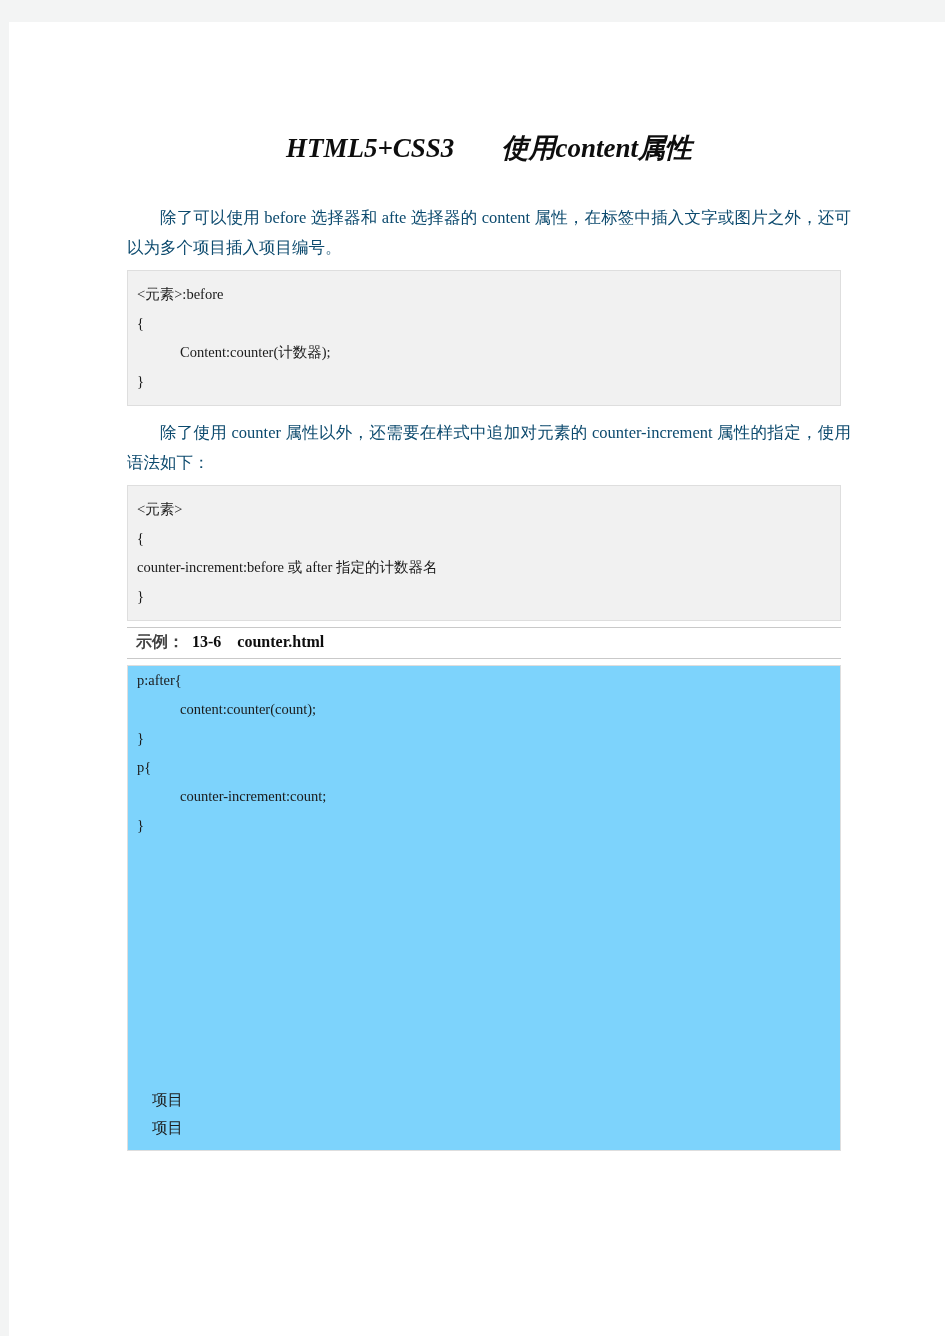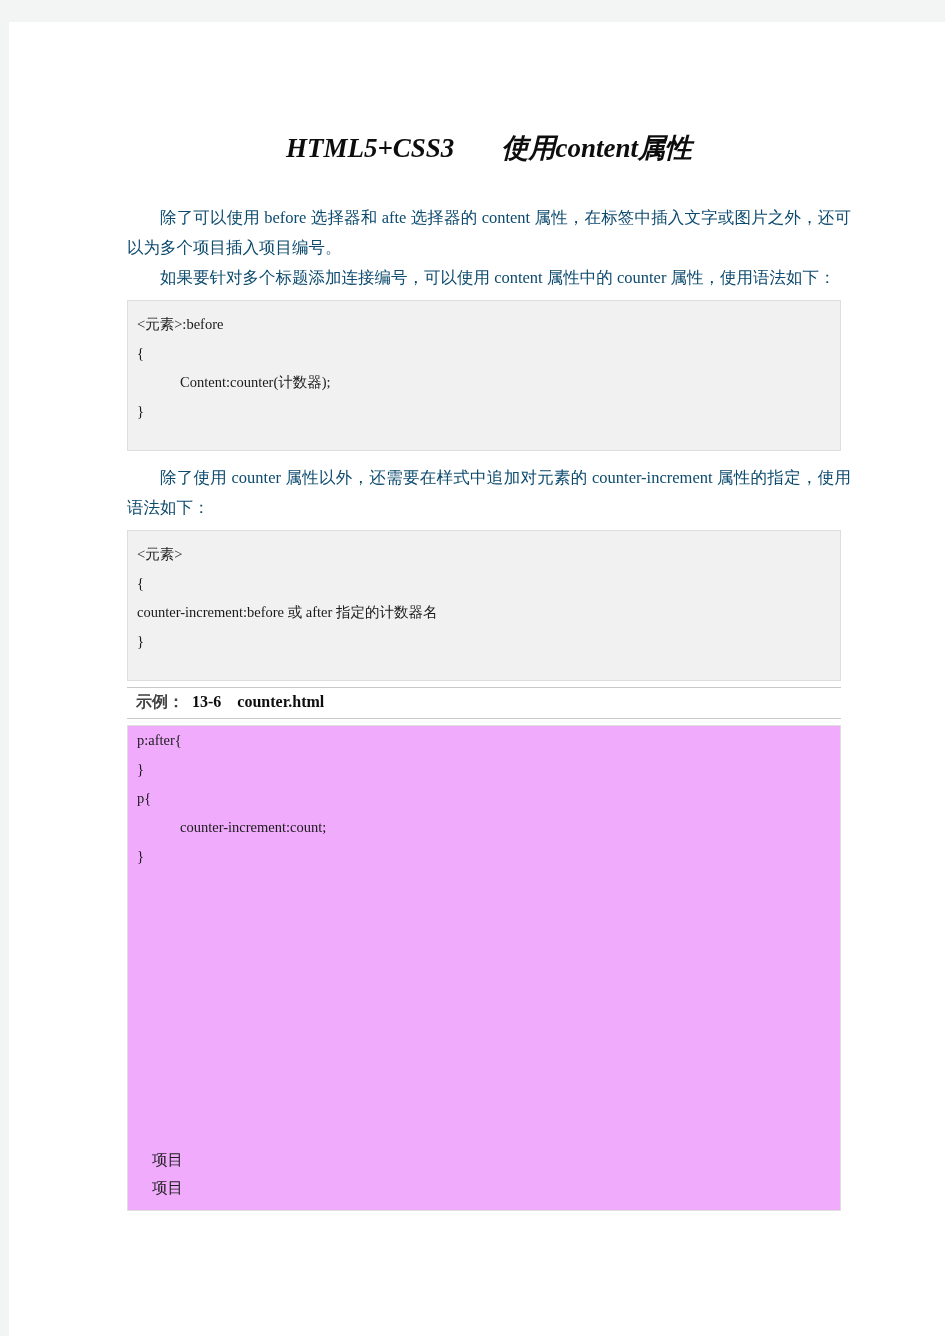--- a/index.html
+++ b/index.html
@@ -69,21 +69,21 @@
     text-indent: 0;
   }
 
   
   .codebox {
     margin-top: 7px;
     background: #f1f1f1;
     border: 1px solid #dedede;
     box-sizing: border-box;
     width: 714px;
-    padding: 9px 0 24px 0;
+    padding: 9px 0 9px 0;
   }
   .codebox .cline {
     font-family: "Liberation Serif", "DejaVu Serif", serif;
     font-size: 14.5px;
     line-height: 29px;
     color: #1a1a1a;
     padding-left: 9px;
     white-space: pre;
   }
   .codebox .cline.indent { padding-left: 52px; }
@@ -117,21 +117,21 @@
     font-weight: bold;
     color: #0d0d0d;
   }
 
   
   .listing {
     margin-top: 6px;
     width: 714px;
     height: 486px;
     box-sizing: border-box;
-    background: #f0abfc;
+    background: #7dd3fc;
     border: 1px solid #dedede;
     position: relative;
   }
   .listing .lline {
     font-family: "Liberation Serif", "DejaVu Serif", serif;
     font-size: 14.5px;
     line-height: 29px;
     color: #1a1a1a;
     padding-left: 9px;
     white-space: pre;
@@ -158,21 +158,20 @@
 <body>
 
 <div class="page">
   <div class="content">
 
     <h1 class="doc-title">HTML5+CSS3       使用content属性</h1>
 
     <p class="para first">除了可以使用 before 选择器和 afte 选择器的 content 属性，在标签中插入文字或图片之外，还可以为多个项目插入项目编号。</p>
 
 
-    <p class="para tight">如果要针对多个标题添加连接编号，可以使用 content 属性中的 counter 属性，使用语法如下：</p>
 
     <div class="codebox">
       <div class="cline">&lt;元素&gt;:before</div>
       <div class="cline">{</div>
       <div class="cline indent">Content:counter(计数器);</div>
       <div class="cline">}</div>
     </div>
 
     <div class="gap-after-code"></div>
 
@@ -188,20 +187,21 @@
     <div class="example-row"><span class="ex-label">示例：</span><span class="ex-num">  13-6    </span><span class="ex-file">counter.html</span></div>
 
     <div class="listing">
       <div class="lline blank"></div>
       <div class="lline blank"></div>
       <div class="lline blank"></div>
       <div class="lline blank"></div>
       <div class="lline blank"></div>
       <div class="lline blank"></div>
       <div class="lline">p:after{</div>
+      <div class="lline indent">content:counter(count);</div>
       <div class="lline">}</div>
       <div class="lline">p{</div>
       <div class="lline indent">counter-increment:count;</div>
       <div class="lline">}</div>
 
       <div class="render-out">
         <div class="render-line">项目</div>
         <div class="render-line">项目</div>
       </div>
     </div>

